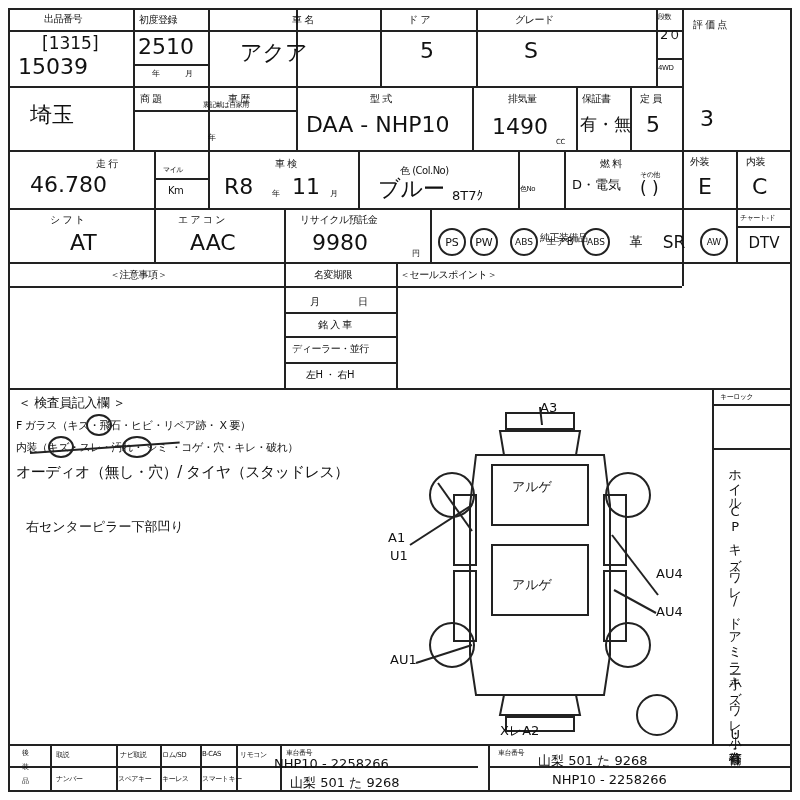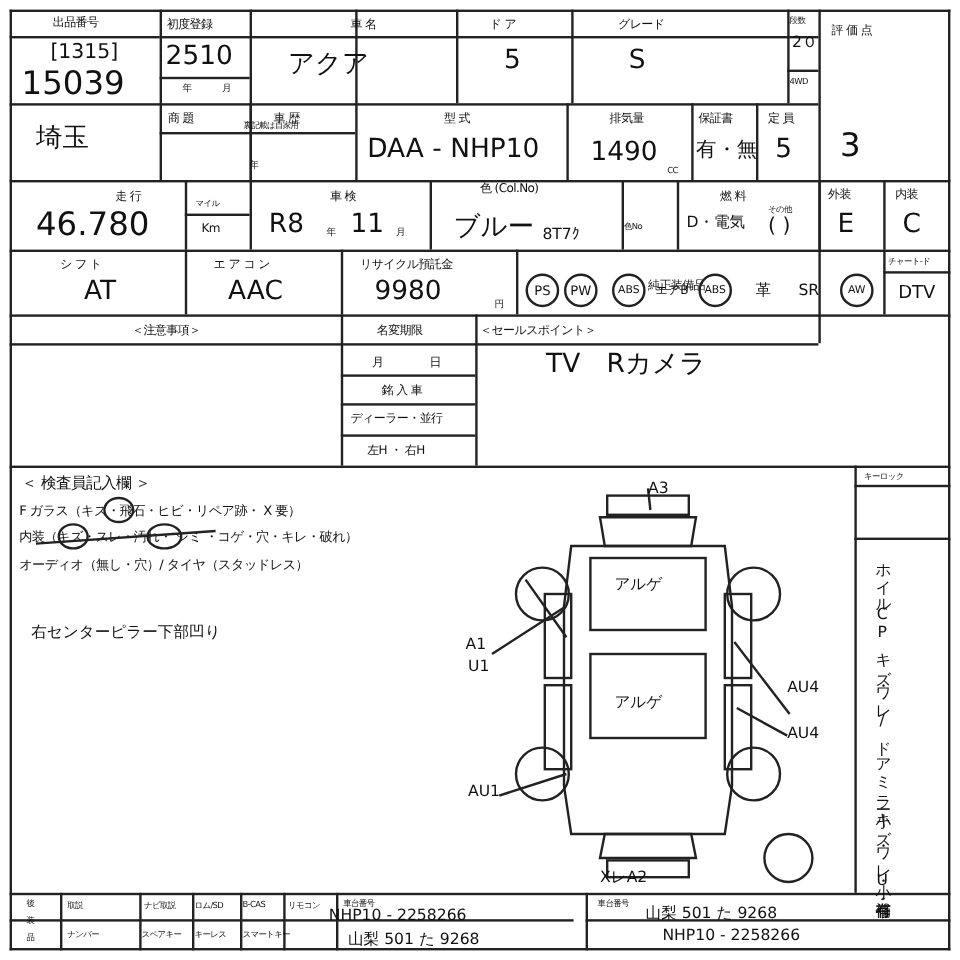--- a/index.html
+++ b/index.html
@@ -11,21 +11,21 @@
     overflow:hidden;
   }
   .sheet{position:relative;width:800px;height:800px;box-sizing:border-box;}
   .line{position:absolute;background:#222;}
   .hl{height:2px;}
   .vl{width:2px;}
   .lbl{position:absolute;font-size:10px;color:#111;white-space:nowrap;letter-spacing:-0.5px;}
   .lbl.sm{font-size:8px;}
   .lbl.xs{font-size:7px;}
   .hand{position:absolute;font-family:"DejaVu Sans","Liberation Sans",sans-serif;color:#111;white-space:nowrap;}
-  .hand.big{font-size:27px;}
+  .hand.big{font-size:22px;}
   .hand.med{font-size:22px;}
   .hand.sm{font-size:17px;}
   .hand.tiny{font-size:13px;}
   .vert{writing-mode:vertical-rl;text-orientation:upright;}
   .circ{position:absolute;border:2px solid #222;border-radius:50%;box-sizing:border-box;}
   .eq-circ{position:absolute;border:2px solid #222;border-radius:50%;box-sizing:border-box;
            display:flex;align-items:center;justify-content:center;font-size:11px;}
   .strike{position:absolute;background:#222;height:2px;transform-origin:left center;}
   svg{display:block;}
 </style>
@@ -124,21 +124,21 @@
   <div class="hand big" style="left:30px;top:172px;">46.780</div>
   <div class="lbl xs" style="left:163px;top:165px;">マイル</div>
   <div class="lbl" style="left:168px;top:185px;">Km</div>
 
   <div class="lbl" style="left:275px;top:157px;">車 検</div>
   <div class="hand med" style="left:224px;top:174px;">R8</div>
   <div class="lbl sm" style="left:272px;top:188px;">年</div>
   <div class="hand med" style="left:292px;top:174px;">11</div>
   <div class="lbl sm" style="left:330px;top:188px;">月</div>
 
-  <div class="lbl" style="left:400px;top:150px;">色 (Col.No)</div>
+  <div class="lbl" style="left:400px;top:164px;">色 (Col.No)</div>
   <div class="hand med" style="left:378px;top:174px;">ブルー</div>
   <div class="hand tiny" style="left:452px;top:188px;">8T7ｸ</div>
   <div class="lbl xs" style="left:520px;top:184px;">色No</div>
 
   <div class="lbl" style="left:600px;top:157px;">燃 料</div>
   <div class="hand tiny" style="left:572px;top:176px;">D・電気</div>
   <div class="lbl xs" style="left:640px;top:170px;">その他</div>
   <div class="hand sm" style="left:640px;top:178px;">( )</div>
 
   <div class="lbl" style="left:690px;top:155px;">外装</div>
@@ -174,21 +174,21 @@
   <div class="eq-circ" style="left:546px;top:228px;width:28px;height:28px;border:none;">
       <span style="font-size:10px">エアB</span>
     </div>
   <div class="eq-circ" style="left:582px;top:228px;width:28px;height:28px;">
       <span style="font-size:9px">ABS</span>
     </div>
   <div class="eq-circ" style="left:622px;top:228px;width:28px;height:28px;border:none;">
       <span style="font-size:13px">革</span>
     </div>
   <div class="eq-circ" style="left:658px;top:228px;width:32px;height:28px;border:none;">
-      <span style="font-size:13px">SR</span>
+      <span style="font-size:17px">SR</span>
     </div>
   <div class="eq-circ" style="left:700px;top:228px;width:28px;height:28px;">
       <span style="font-size:9px">AW</span>
     </div>
   <div class="eq-circ" style="left:744px;top:230px;width:40px;height:26px;border:none;">
       <span style="font-size:15px">DTV</span>
     </div>
 
   <div class="line vl" style="left:284px;top:262px;height:126px;"></div>
   <div class="line vl" style="left:396px;top:262px;height:126px;"></div>
@@ -197,30 +197,29 @@
   <div class="line hl" style="left:284px;top:362px;width:112px;"></div>
 
   <div class="lbl" style="left:110px;top:268px;">＜注意事項＞</div>
   <div class="lbl" style="left:314px;top:268px;">名変期限</div>
   <div class="lbl" style="left:310px;top:295px;">月</div>
   <div class="lbl" style="left:358px;top:295px;">日</div>
   <div class="lbl" style="left:318px;top:318px;">銘 入 車</div>
   <div class="lbl" style="left:292px;top:342px;">ディーラー・並行</div>
   <div class="lbl" style="left:306px;top:368px;">左H ・ 右H</div>
   <div class="lbl" style="left:400px;top:268px;">＜セールスポイント＞</div>
-  <div class="hand med" style="left:455px;top:288px;">TV　Rカメラ</div>
 
   <div class="line vl" style="left:712px;top:388px;height:356px;"></div>
   <div class="line hl" style="left:712px;top:404px;width:80px;"></div>
   <div class="line hl" style="left:712px;top:448px;width:80px;"></div>
 
   <div class="lbl" style="left:18px;top:394px;font-size:13px;">＜ 検査員記入欄 ＞</div>
   <div class="lbl" style="left:16px;top:418px;font-size:11px;">F ガラス（キズ・飛石・ヒビ・リペア跡・ X 要）</div>
   <div class="lbl" style="left:16px;top:440px;font-size:11px;">内装（キズ・スレ・汚れ・ シミ ・コゲ・穴・キレ・破れ）</div>
-  <div class="lbl" style="left:16px;top:463px;font-size:11px;">オーディオ（無し・穴）/ タイヤ（スタッドレス）</div>
+  <div class="lbl" style="left:16px;top:463px;font-size:15px;">オーディオ（無し・穴）/ タイヤ（スタッドレス）</div>
   <div class="hand tiny" style="left:26px;top:518px;">右センターピラー下部凹り</div>
   <div class="lbl xs" style="left:720px;top:392px;">キーロック</div>
 
   <div class="circ" style="left:86px;top:414px;width:26px;height:22px;"></div>
   <div class="circ" style="left:48px;top:436px;width:26px;height:22px;"></div>
   <div class="circ" style="left:122px;top:436px;width:30px;height:22px;"></div>
   <div class="strike" style="left:30px;top:452px;width:150px;transform:rotate(-4deg);"></div>
 
   <div class="hand tiny vert" style="left:728px;top:460px;height:270px;line-height:1.05;">ホイルCPキズ・ワレ/ドアミラー小キズ・ワレ・小U有・補修有</div>
 

